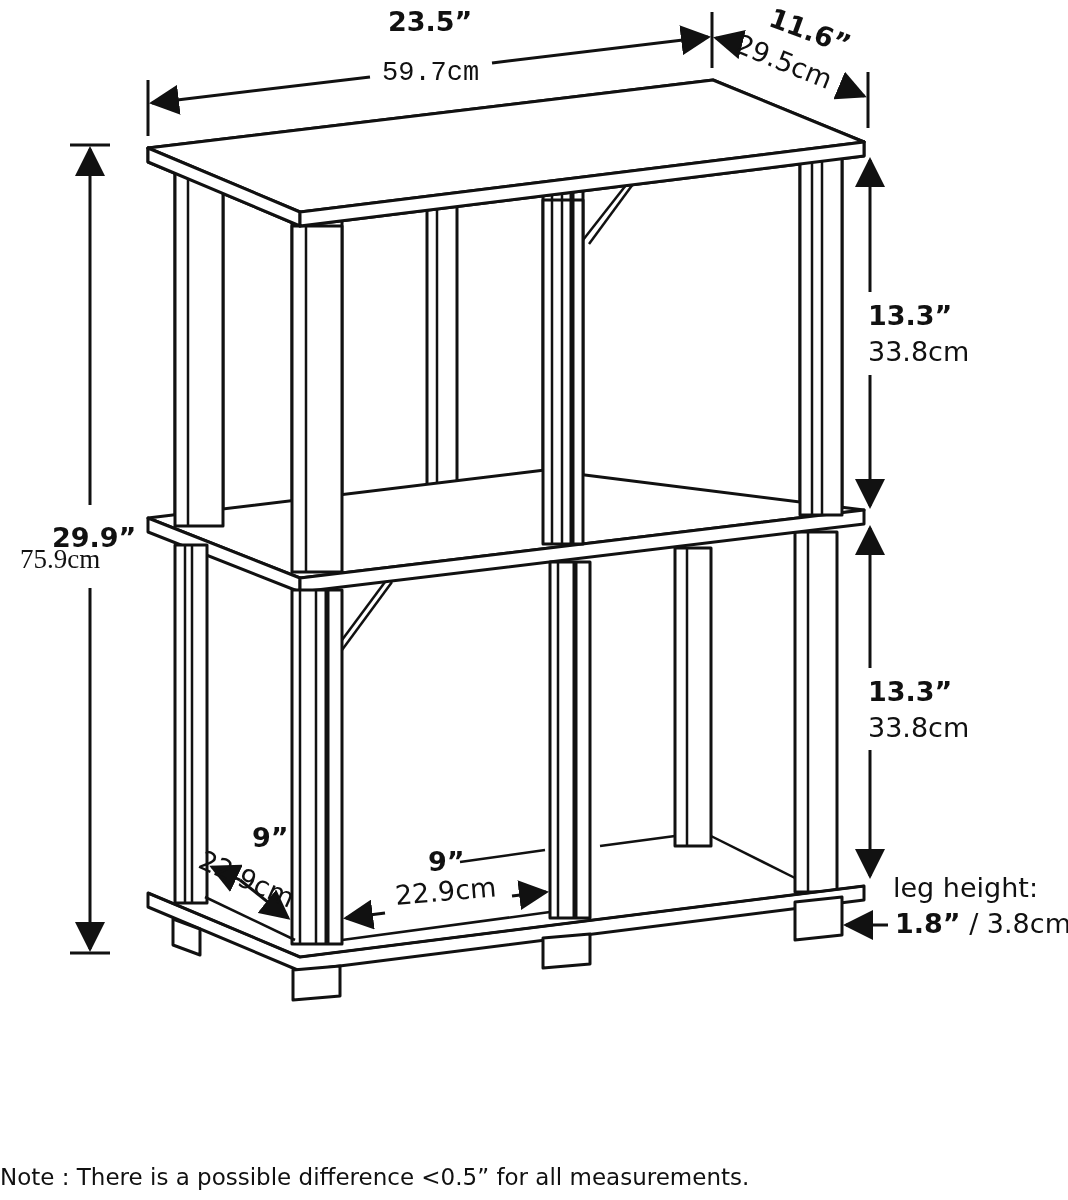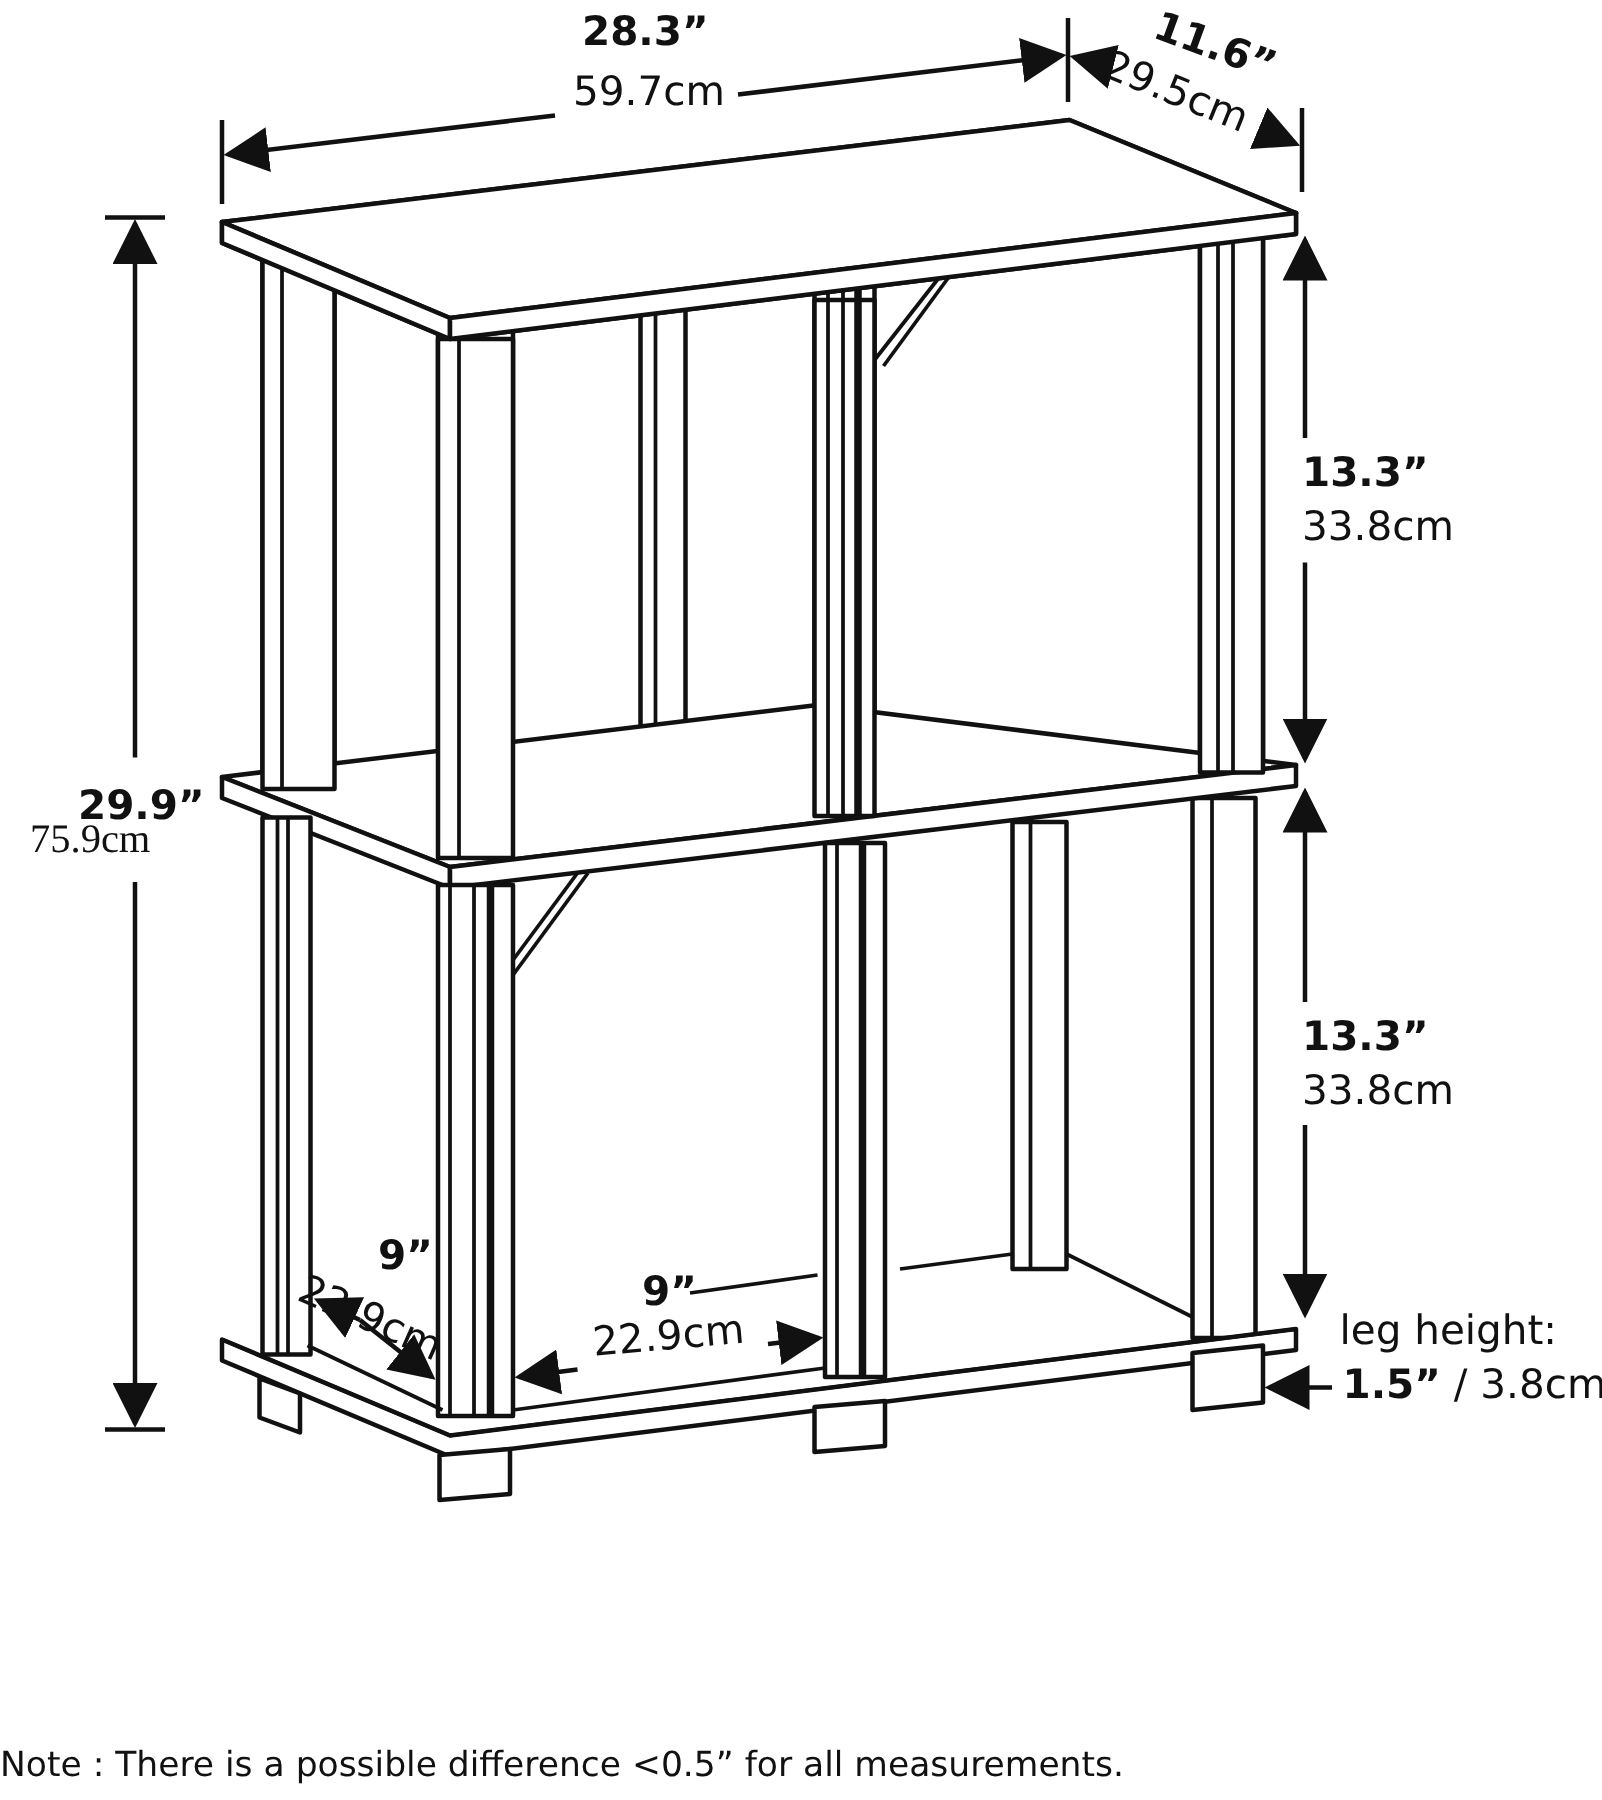--- a/index.html
+++ b/index.html
@@ -153,22 +153,22 @@
   </g>
   <g>
     <line class="dim" x1="385" y1="913" x2="346" y2="918" marker-end="url(#ah)"></line>
     <line class="dim" x1="512" y1="896" x2="546" y2="892" marker-end="url(#ah)"></line>
   </g>
   <g>
     <line class="dim" x1="888" y1="925" x2="846" y2="925" marker-end="url(#ah)"></line>
   </g>
 </svg>
 
-<div class="lbl b" style="left:388px;top:8px;">28.3”</div>
-<div class="lbl r" style="left:382px;top:48px;">59.7cm</div>
+<div class="lbl b" style="left:388px;top:8px;">23.5”</div>
+<div class="lbl r" style="left:382px;top:60px;font-family:Liberation Mono, monospace;">59.7cm</div>
 
 <div class="lbl b" style="left:775px;top:4px;transform:rotate(20deg);transform-origin:left top;">11.6”</div>
 <div class="lbl r" style="left:742px;top:30px;transform:rotate(22deg);transform-origin:left top;">29.5cm</div>
 
 <div class="lbl b" style="left:52px;top:512px;margin-top:12px;">29.9”</div>
 <div class="lbl r" style="left:20px;top:546px;font-family:Liberation Serif, serif;">75.9cm</div>
 
 <div class="lbl b" style="left:868px;top:302px;">13.3”</div>
 <div class="lbl r" style="left:868px;top:338px;">33.8cm</div>
 
@@ -176,16 +176,16 @@
 <div class="lbl r" style="left:868px;top:714px;">33.8cm</div>
 
 <div class="lbl b" style="left:252px;top:824px;">9”</div>
 <div class="lbl r" style="left:206px;top:846px;transform:rotate(24deg);transform-origin:left top;">22.9cm</div>
 
 <div class="lbl b" style="left:428px;top:848px;">9”</div>
 <div class="lbl r" style="left:394px;top:882px;transform:rotate(-5deg);transform-origin:left top;">22.9cm</div>
 
 <div class="lbl r" style="left:893px;top:874px;">leg height:</div>
 <div class="lbl" style="left:895px;top:910px;">
-  <span class="b">1.5”</span><span class="r"> / </span><span class="r">3.8cm</span>
+  <span class="b">1.8”</span><span class="r"> / </span><span class="r">3.8cm</span>
 </div>
 
 <div class="note">Note : There is a possible difference &lt;0.5” for all measurements.</div>
 
 </body></html>

